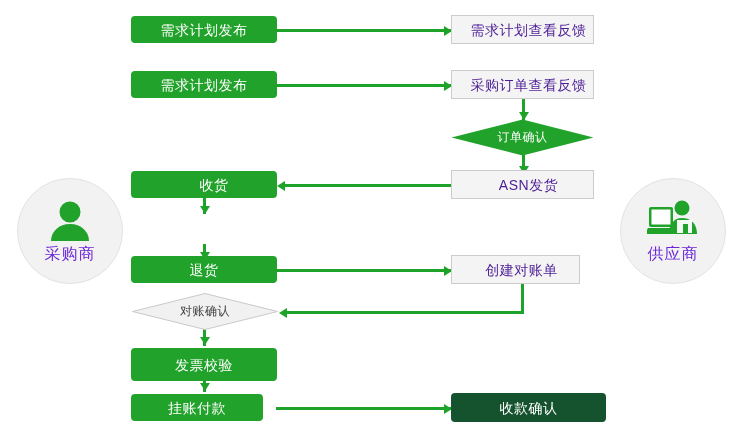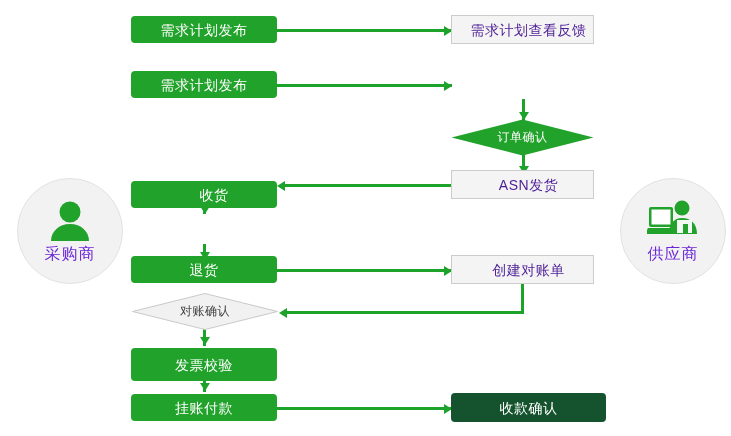--- a/index.html
+++ b/index.html
@@ -198,57 +198,60 @@
   </div>
 
   <div class="node gray" style="left:451px; top:15px; width:143px; height:29px;">
     <span>需求计划查看反馈</span>
   </div>
 
   <div class="node green" style="left:131px; top:71px; width:146px; height:27px;">
     <span>需求计划发布</span>
   </div>
 
+  <div class="node gray" style="left:451px; top:70px; width:143px; height:29px;">
+    <span>采购订单查看反馈</span>
+  </div>
 
   <div class="diamond green" style="left:451px; top:119px; width:143px; height:37px;">
     <svg width="143" height="37" viewBox="0 0 143 37" aria-hidden="true">
       <polygon class="dshape" points="71.5,0.5 142.5,18.5 71.5,36.5 0.5,18.5"></polygon>
     </svg>
     <span class="dlabel">订单确认</span>
   </div>
 
   <div class="node gray" style="left:451px; top:170px; width:143px; height:29px;">
     <span>ASN发货</span>
   </div>
 
-  <div class="node green" style="left:131px; top:181px; width:146px; height:27px;padding-left:20px;">
+  <div class="node green" style="left:131px; top:171px; width:146px; height:27px;padding-left:20px;">
     <span>收货</span>
   </div>
 
 
   <div class="node green" style="left:131px; top:256px; width:146px; height:27px;">
     <span>退货</span>
   </div>
 
-  <div class="node gray" style="left:451px; top:255px; width:143px; height:29px;">
+  <div class="node gray" style="left:451px; top:255px; width:129px; height:29px;">
     <span>创建对账单</span>
   </div>
 
   <div class="diamond white" style="left:132px; top:293px; width:146px; height:37px;">
     <svg width="146" height="37" viewBox="0 0 146 37" aria-hidden="true">
       <polygon class="dshape" points="73,0.5 145.5,18.5 73,36.5 0.5,18.5"></polygon>
     </svg>
     <span class="dlabel">对账确认</span>
   </div>
 
   <div class="node green" style="left:131px; top:348px; width:146px; height:33px;">
     <span>发票校验</span>
   </div>
 
-  <div class="node green" style="left:131px; top:394px; width:146px; height:27px;">
+  <div class="node green" style="left:131px; top:394px; width:132px; height:27px;">
     <span>挂账付款</span>
   </div>
 
   <div class="node red" style="left:451px; top:393px; width:155px; height:29px;">
     <span>收款确认</span>
   </div>
 
 </div>
 
 </body></html>

